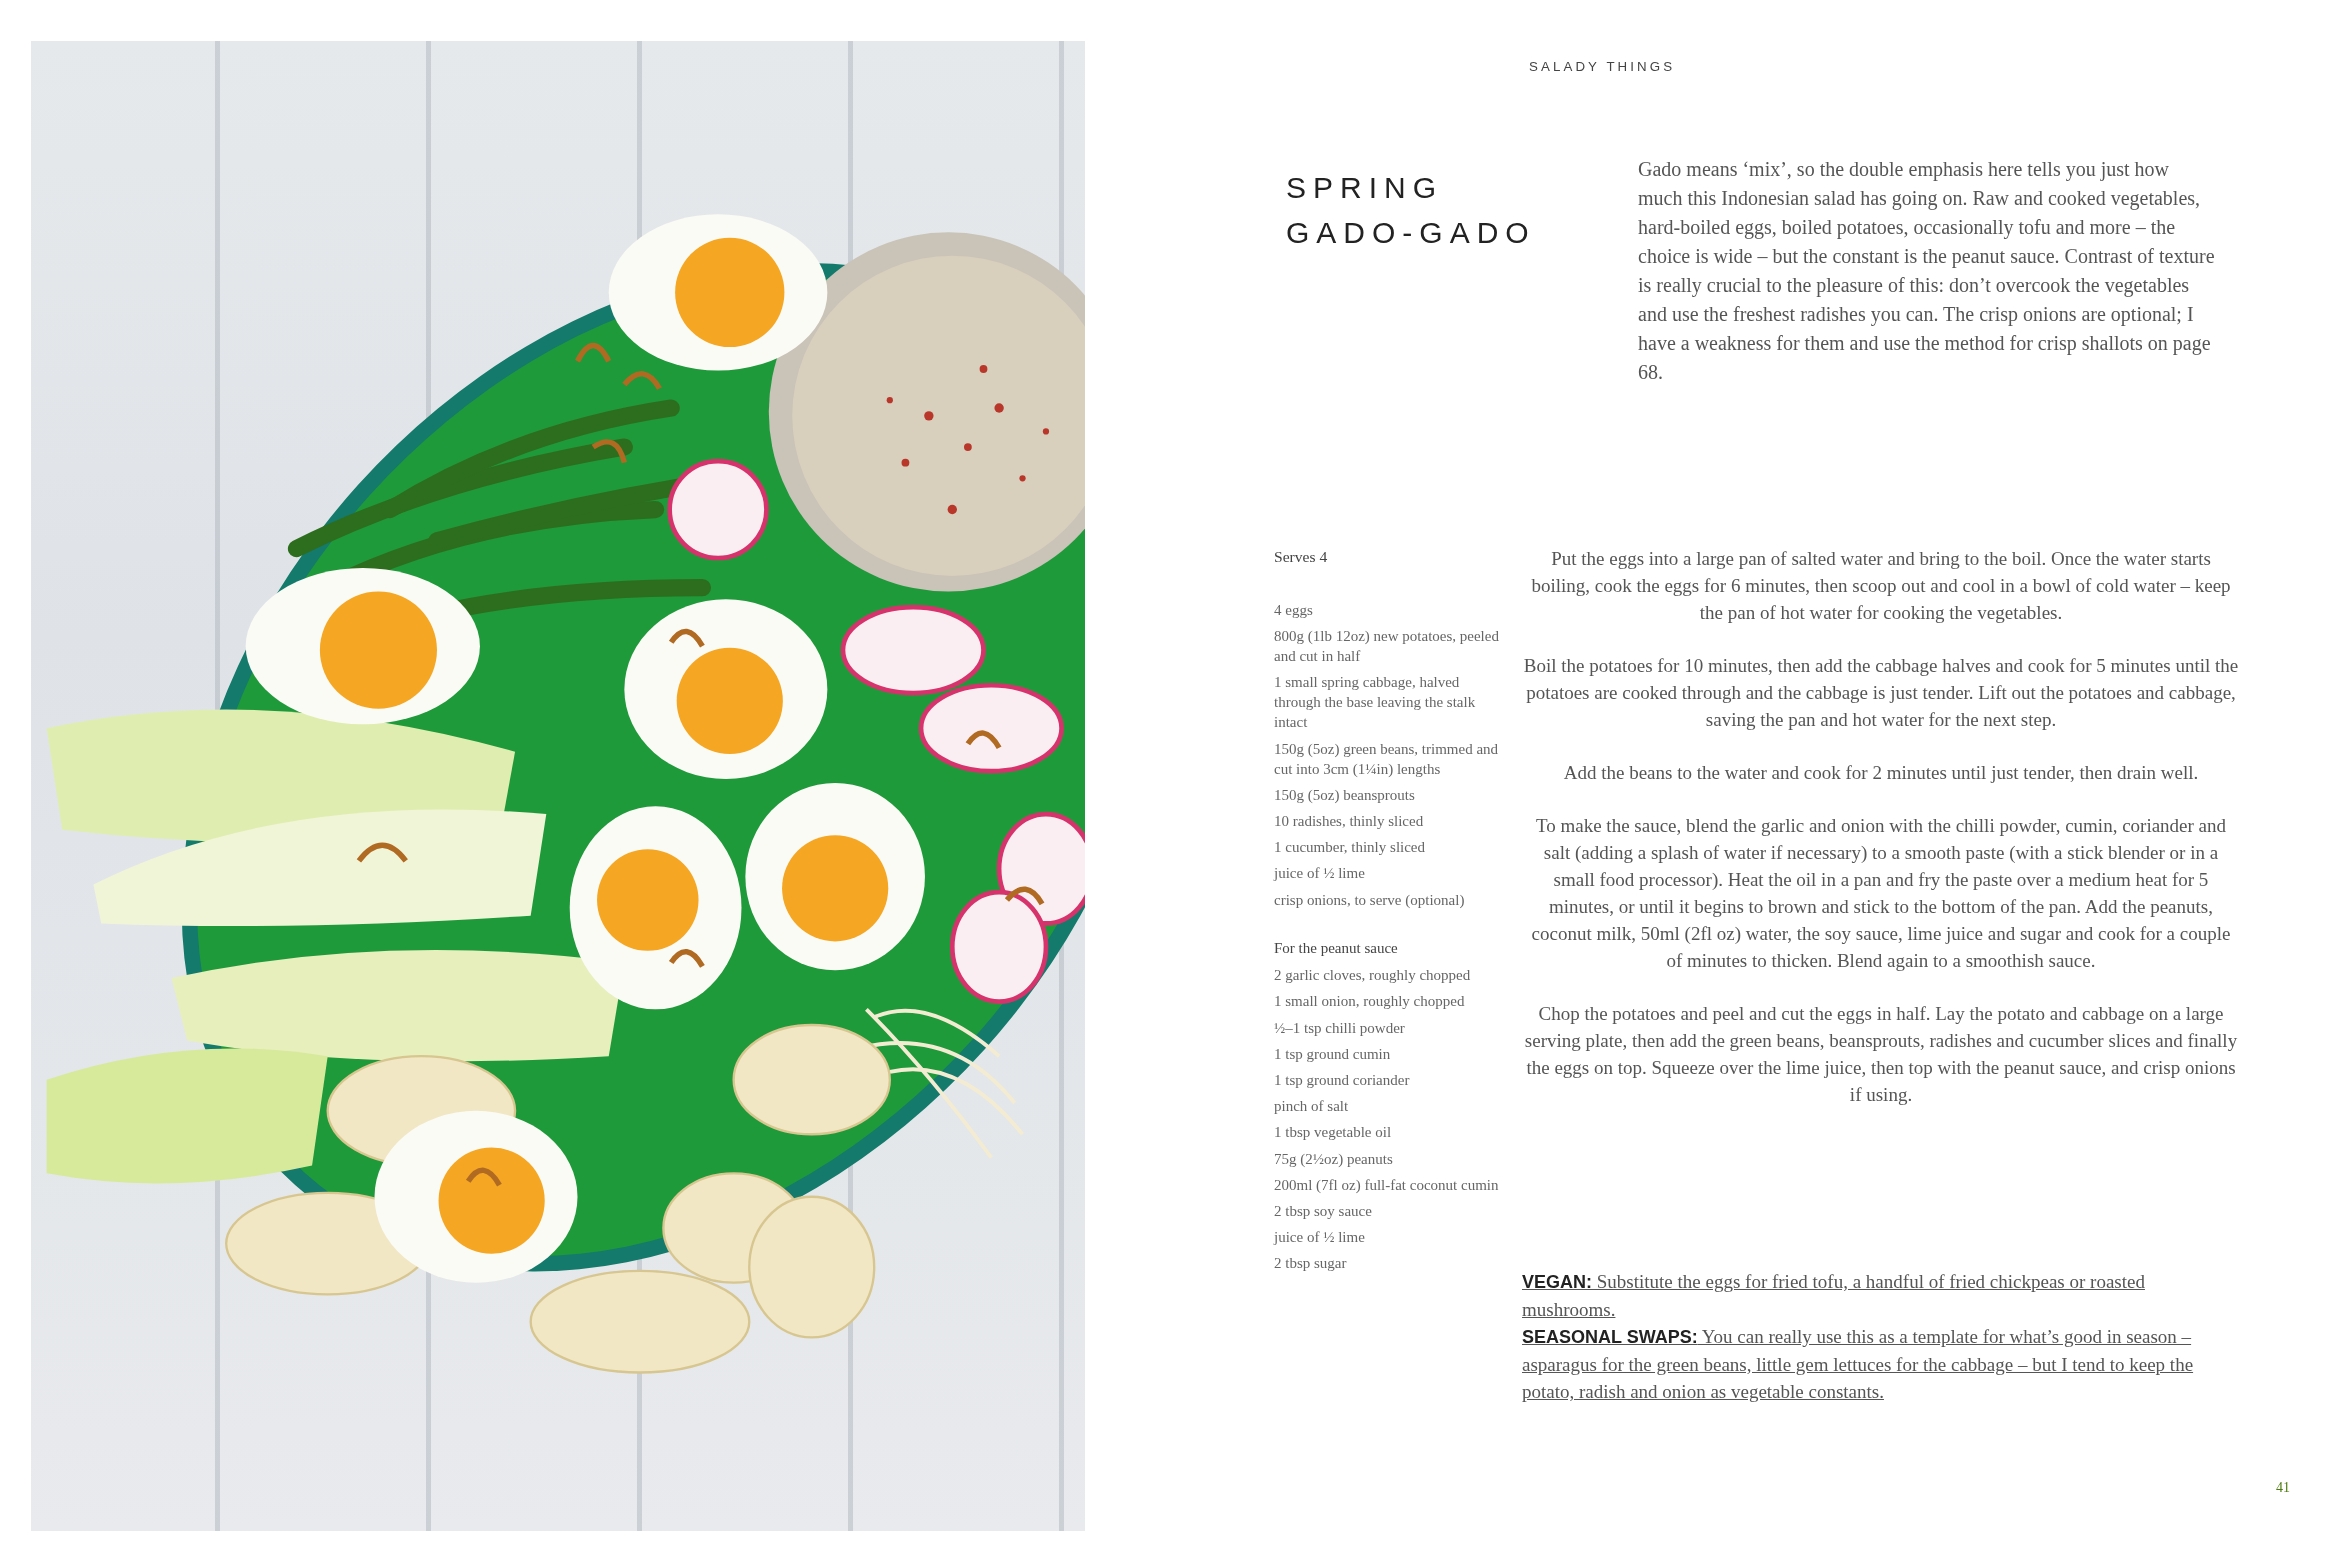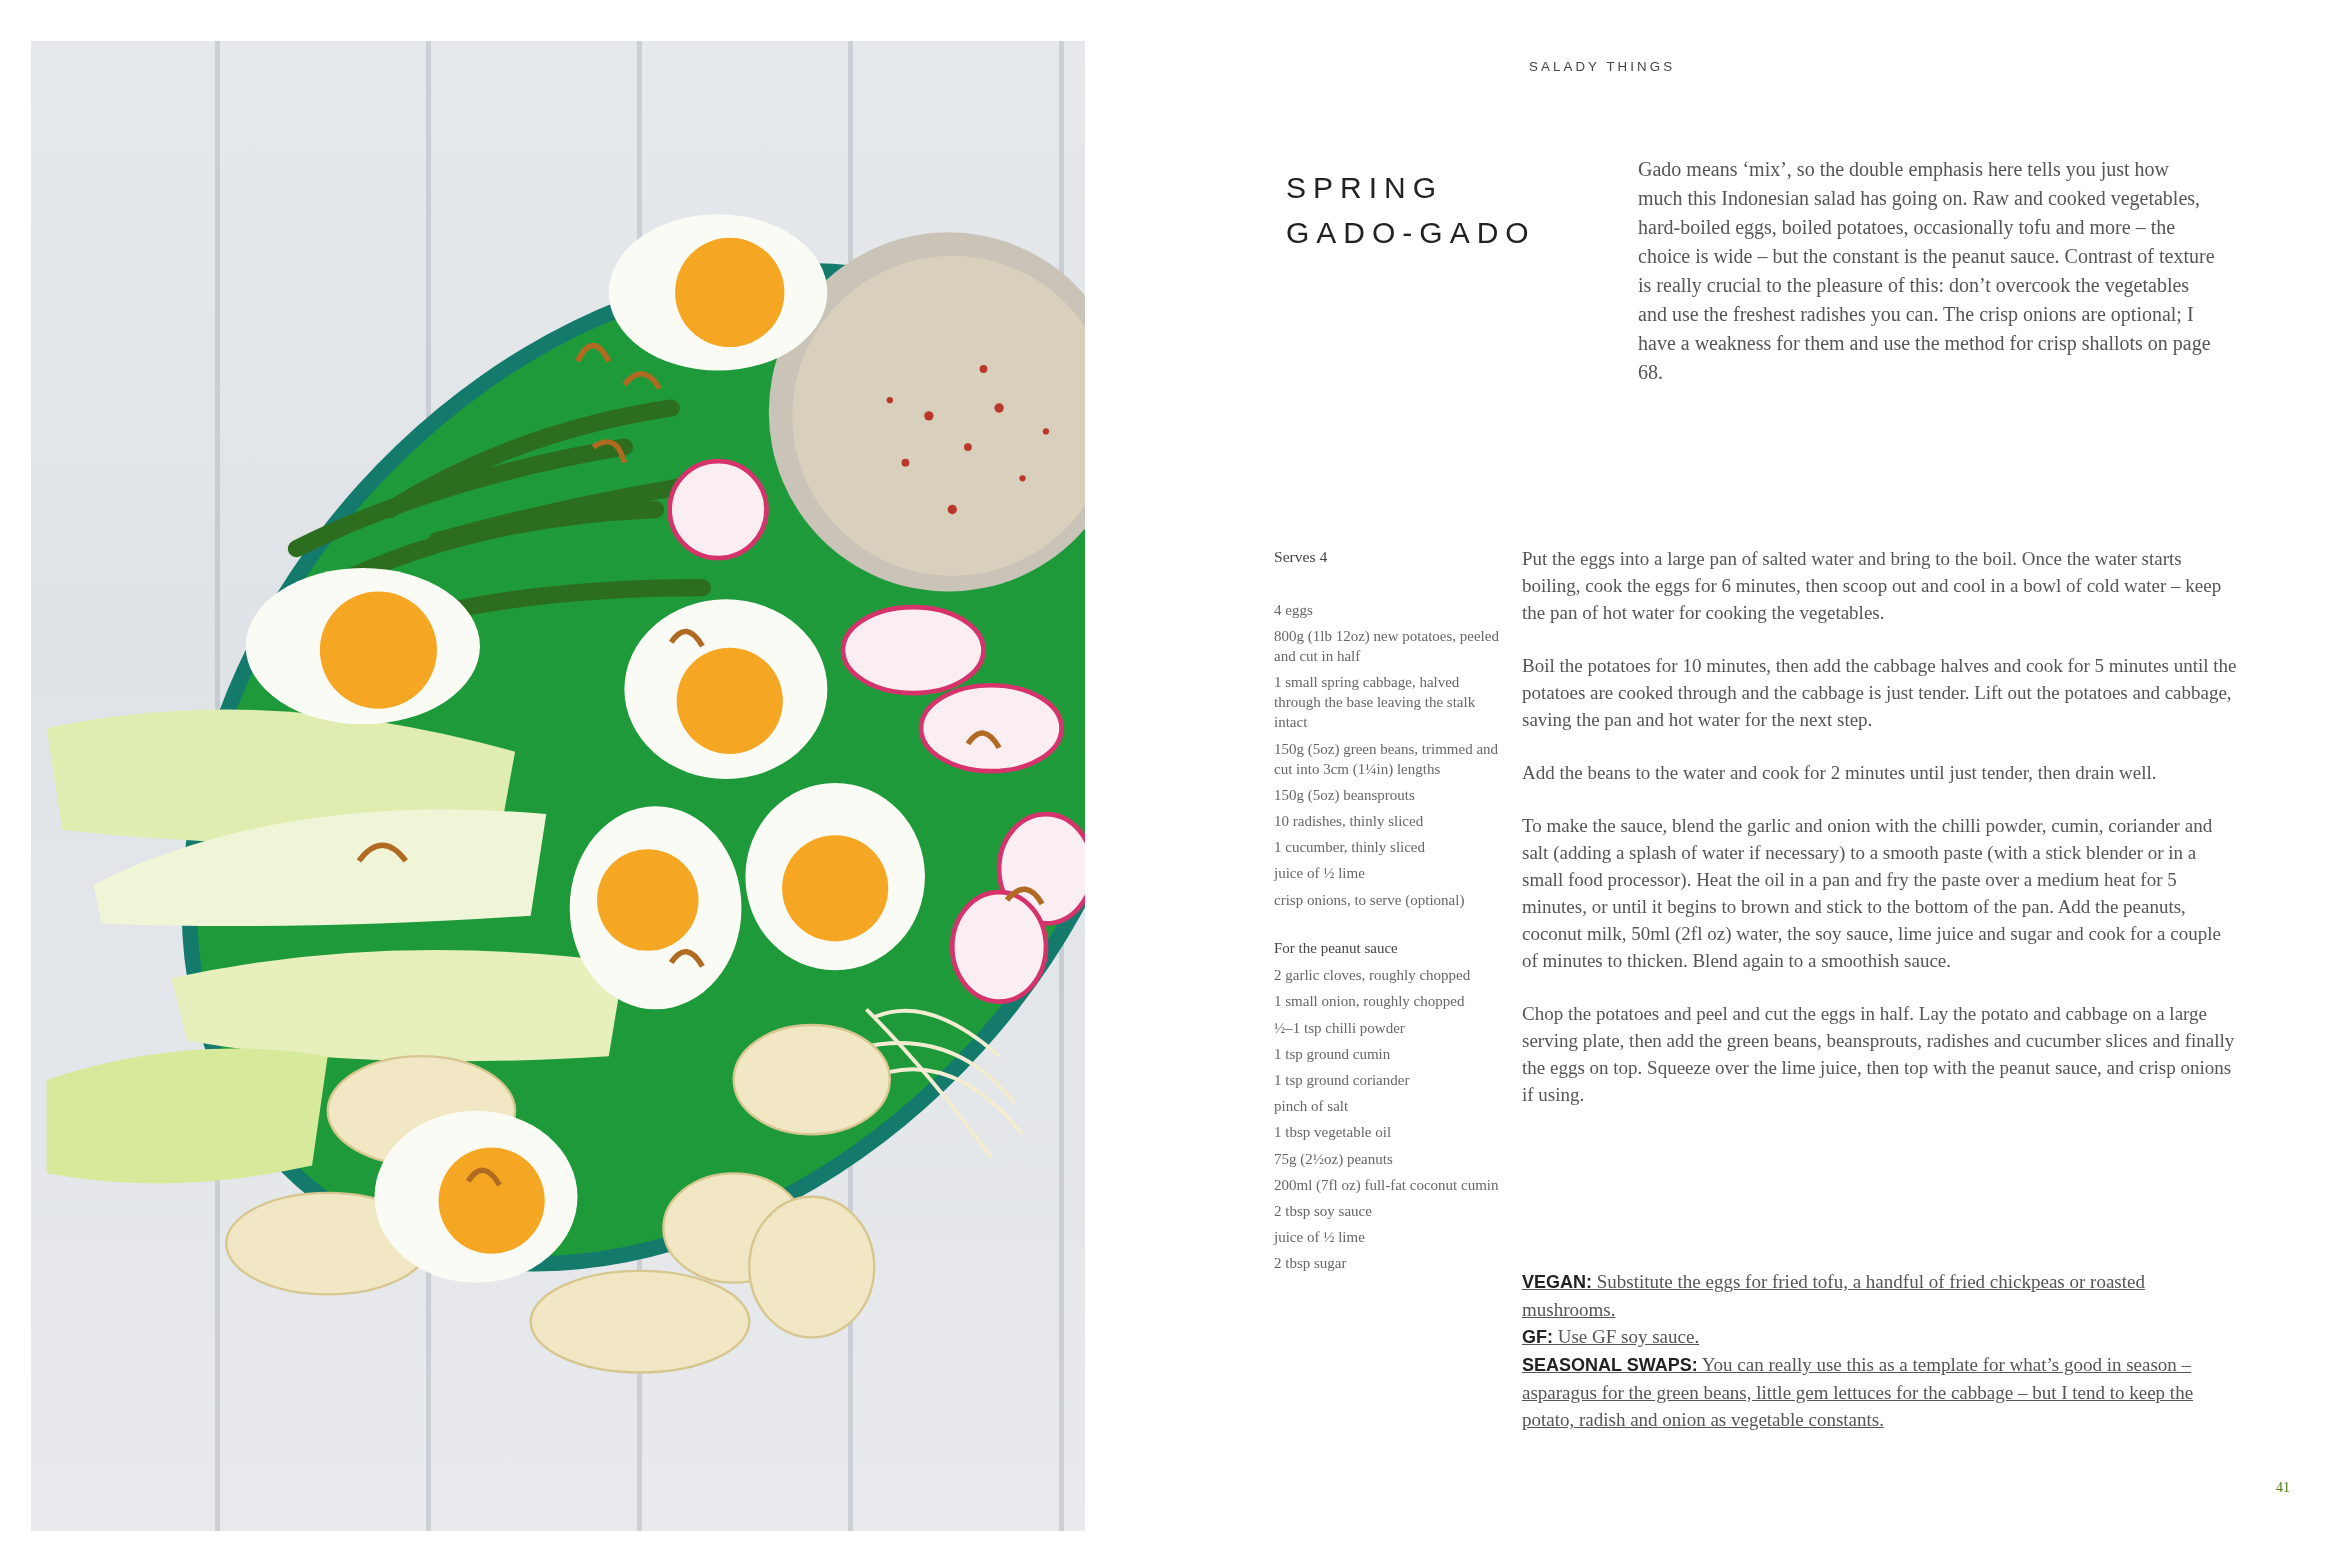--- a/index.html
+++ b/index.html
@@ -22,21 +22,21 @@
   .title span { display:block; }
 
   .intro { position:absolute; left:1602px; top:155px; width:578px; font-size:20px; line-height:29px; color:#555;margin-left:36px; }
 
   .serves { position:absolute; left:1274px; top:548px; font-size:15.6px; color:#444; }
 
   .ingredients { position:absolute; left:1274px; top:600px; width:234px; font-size:15px; line-height:20px; color:#666; }
   .ingredients .item { margin-bottom:6.2px; }
   .ingredients .sub-head { margin-top:28px; margin-bottom:7.8px; color:#444; }
 
-  .method { position:absolute; left:1522px; top:545px; width:718px; font-size:19px; line-height:27px; color:#555; }
+  .method { position:absolute; left:1522px; top:545px; width:718px; font-size:19px; line-height:27px; color:#555;text-align:center; }
   .method p { margin:0 0 26px 0; }
 
   .notes { position:absolute; left:1522px; top:1268px; width:703px; font-size:19px; line-height:27px; color:#555;text-decoration:underline; }
   .notes p { margin:0; }
   .notes .label { font-family:"Liberation Sans","DejaVu Sans",sans-serif; font-weight:700; color:#222; font-size:18px; }
 
   .folio { position:absolute; left:2276px; top:1480px; font-size:14px; color:#4d7c0f;text-align:center; }
 </style>
 </head>
 <body>
@@ -170,21 +170,18 @@
   <p>Add the beans to the water and cook for 2 minutes until just tender, then drain well.</p>
   <p>To make the sauce, blend the garlic and onion with the chilli powder, cumin, coriander and salt (adding a splash of water if necessary) to a smooth paste (with a stick blender or in a small food processor). Heat the oil in a pan and fry the paste over a medium heat for 5 minutes, or until it begins to brown and stick to the bottom of the pan. Add the peanuts, coconut milk, 50ml (2fl oz) water, the soy sauce, lime juice and sugar and cook for a couple of minutes to thicken. Blend again to a smoothish sauce.</p>
   <p>Chop the potatoes and peel and cut the eggs in half. Lay the potato and cabbage on a large serving plate, then add the green beans, beansprouts, radishes and cucumber slices and finally the eggs on top. Squeeze over the lime juice, then top with the peanut sauce, and crisp onions if using.</p>
 </div>
 
 <div class="notes">
   <p>
     <span class="label">VEGAN:</span><span> Substitute the eggs for fried tofu, a handful of fried chickpeas or roasted mushrooms.</span>
   </p>
   <p>
-    <span class="label">GF:</span><span> Use GF soy sauce.</span>
-  </p>
-  <p>
     <span class="label">SEASONAL SWAPS:</span><span> You can really use this as a template for what’s good in season – asparagus for the green beans, little gem lettuces for the cabbage – but I tend to keep the potato, radish and onion as vegetable constants.</span>
   </p>
 </div>
 
 <div class="folio">41</div>
 
 
 </body></html>

